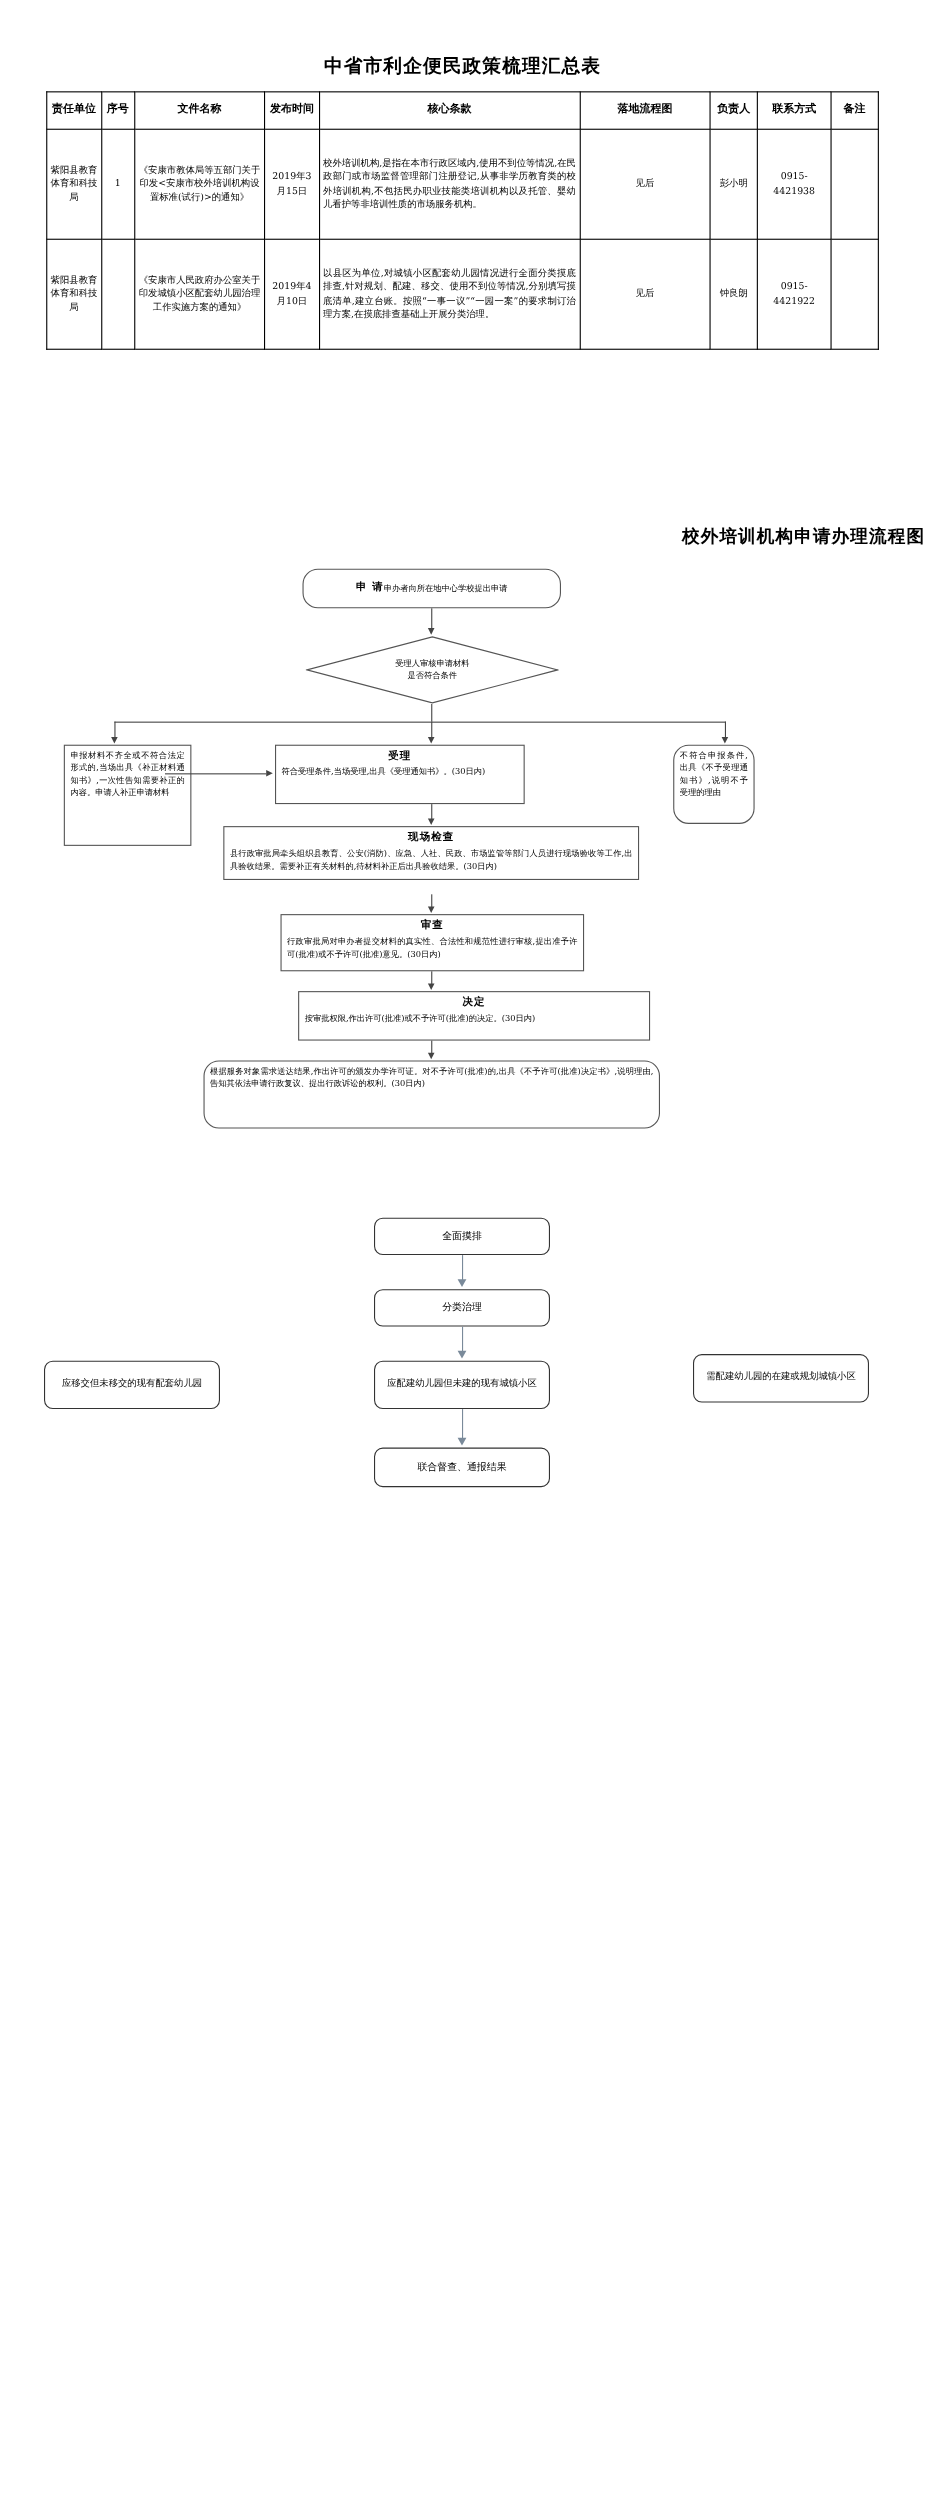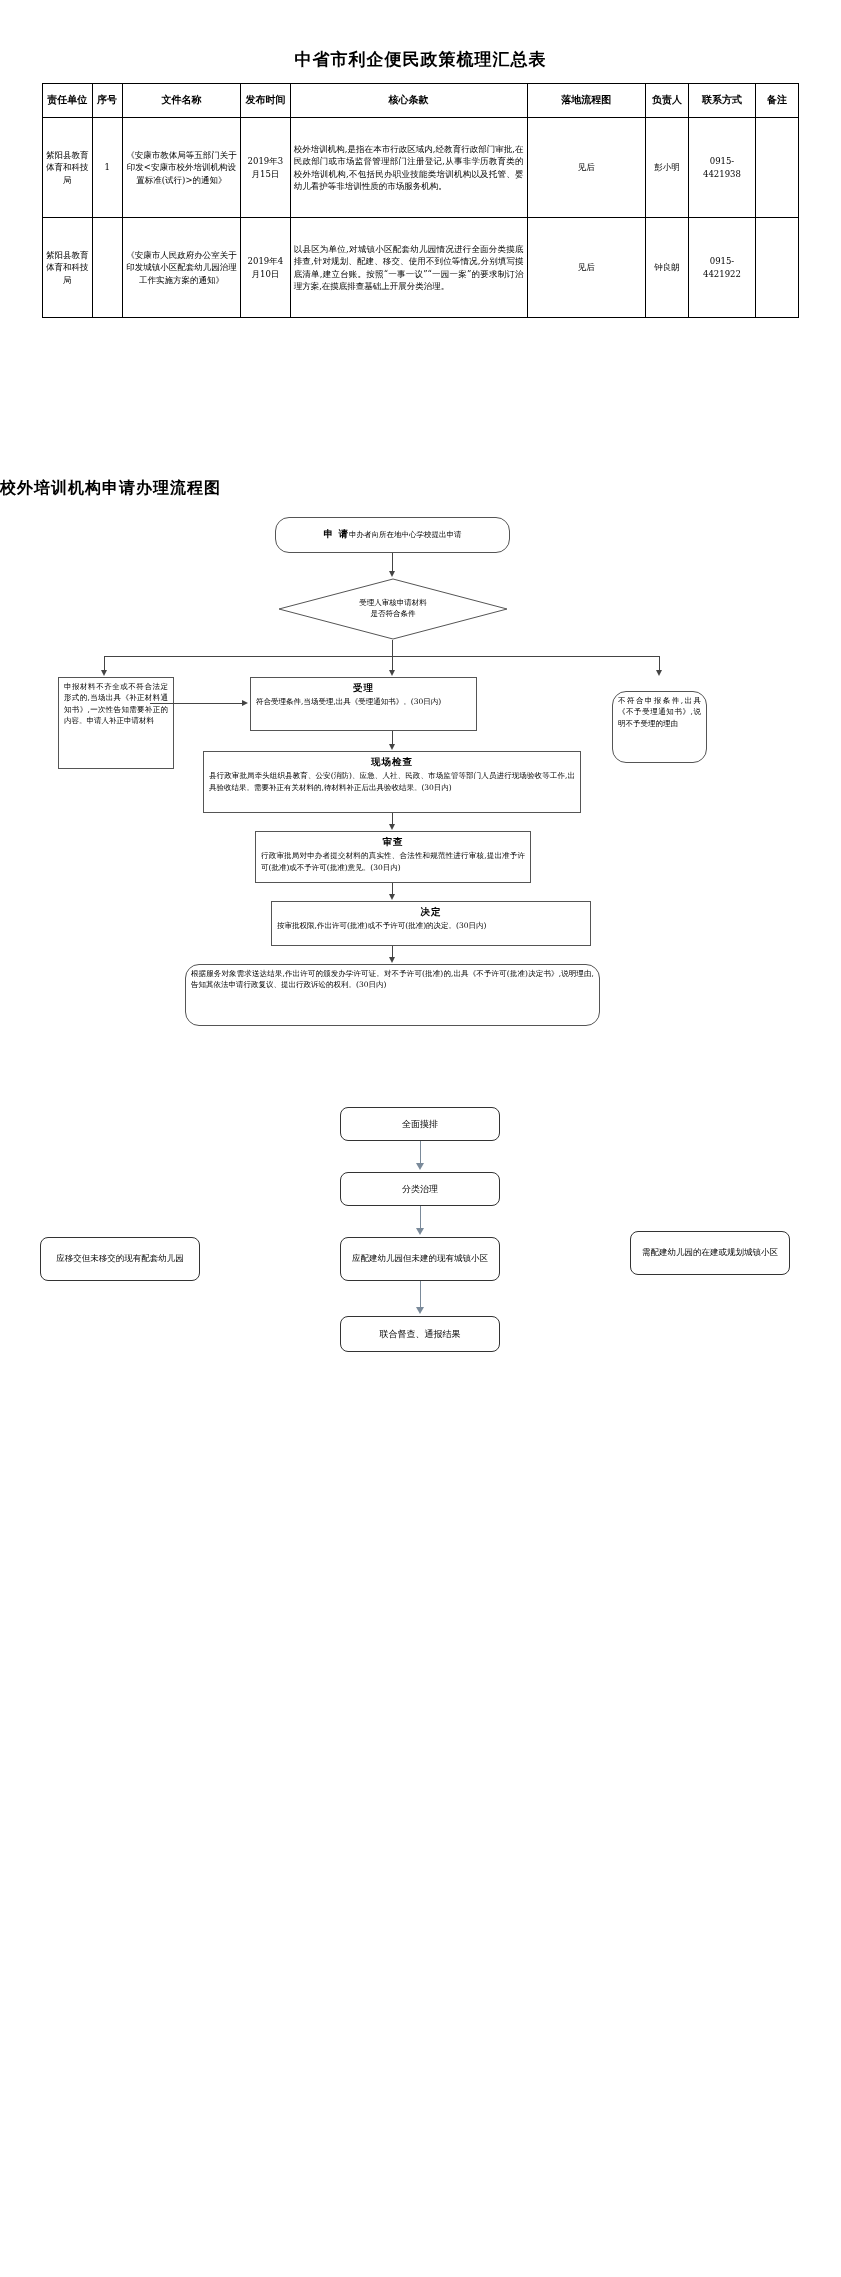--- a/index.html
+++ b/index.html
@@ -50,21 +50,21 @@
   td.c-unit, td.c-no, td.c-date, td.c-flow, td.c-person, td.c-contact, td.c-remark {
     text-align: center;
   }
   td.c-name { text-align: center; }
   td.c-core { text-align: justify; line-height: 1.6; padding: 4px 5px; }
   tr.data-row { height: 100px; }
 
   
   .section-flow1 { margin-top: 160px; position: relative; }
   .flow-title {
-    text-align: left;
+    text-align: right;
     font-family: "DejaVu Serif", "Liberation Serif", serif;
     font-weight: bold;
     font-size: 16px;
     letter-spacing: 1px;
     margin: 0 0 18px 0;
   }
   .flow1-canvas {
     position: relative;
     width: 841px;
     height: 440px;
@@ -182,21 +182,21 @@
         <th>联系方式</th>
         <th>备注</th>
       </tr>
     </thead>
     <tbody>
       <tr class="data-row">
         <td class="c-unit">紫阳县教育体育和科技局</td>
         <td class="c-no">1</td>
         <td class="c-name">《安康市教体局等五部门关于印发&lt;安康市校外培训机构设置标准(试行)&gt;的通知》</td>
         <td class="c-date">2019年3月15日</td>
-        <td class="c-core">校外培训机构,是指在本市行政区域内,经教育行政部门审批,在民政部门或市场监督管理部门注册登记,从事非学历教育类的校外培训机构,不包括民办职业技能类培训机构以及托管、婴幼儿看护等非培训性质的市场服务机构。</td>
+        <td class="c-core">校外培训机构,是指在本市行政区域内,使用不到位等情况,在民政部门或市场监督管理部门注册登记,从事非学历教育类的校外培训机构,不包括民办职业技能类培训机构以及托管、婴幼儿看护等非培训性质的市场服务机构。</td>
         <td class="c-flow">见后</td>
         <td class="c-person">彭小明</td>
         <td class="c-contact">0915-4421938</td>
         <td class="c-remark"></td>
       </tr>
       <tr class="data-row">
         <td class="c-unit">紫阳县教育体育和科技局</td>
         <td class="c-no"></td>
         <td class="c-name">《安康市人民政府办公室关于印发城镇小区配套幼儿园治理工作实施方案的通知》</td>
         <td class="c-date">2019年4月10日</td>
@@ -246,28 +246,28 @@
     </div>
 
     <div class="node" style="left:250px; top:160px; width:227px; height:54px;">
       <span class="hd">受理</span>
       <span class="bd">符合受理条件,当场受理,出具《受理通知书》。(30日内)</span>
     </div>
 
     <div class="conn h" style="left:150px; top:186px; width:92px;"></div>
     <div class="arrow-rt" style="left:242px; top:182.5px;"></div>
 
-    <div class="node round" style="left:612px; top:160px; width:95px; height:72px;margin-top:14px;">
+    <div class="node round" style="left:612px; top:160px; width:74px; height:72px;">
       <span class="bd">不符合申报条件,出具《不予受理通知书》,说明不予受理的理由</span>
     </div>
 
     <div class="conn v" style="left:392px; top:214px; height:14px;"></div>
     <div class="arrow-dn" style="left:388.5px; top:227px;"></div>
 
-    <div class="node" style="left:203px; top:234px; width:378px; height:62px;">
+    <div class="node" style="left:203px; top:234px; width:378px; height:49px;">
       <span class="hd">现场检查</span>
       <span class="bd">县行政审批局牵头组织县教育、公安(消防)、应急、人社、民政、市场监管等部门人员进行现场验收等工作,出具验收结果。需要补正有关材料的,待材料补正后出具验收结果。(30日内)</span>
     </div>
     <div class="conn v" style="left:392px; top:296px; height:12px;"></div>
     <div class="arrow-dn" style="left:388.5px; top:307px;"></div>
 
     <div class="node" style="left:255px; top:314px; width:276px; height:52px;">
       <span class="hd">审查</span>
       <span class="bd">行政审批局对申办者提交材料的真实性、合法性和规范性进行审核,提出准予许可(批准)或不予许可(批准)意见。(30日内)</span>
     </div>

